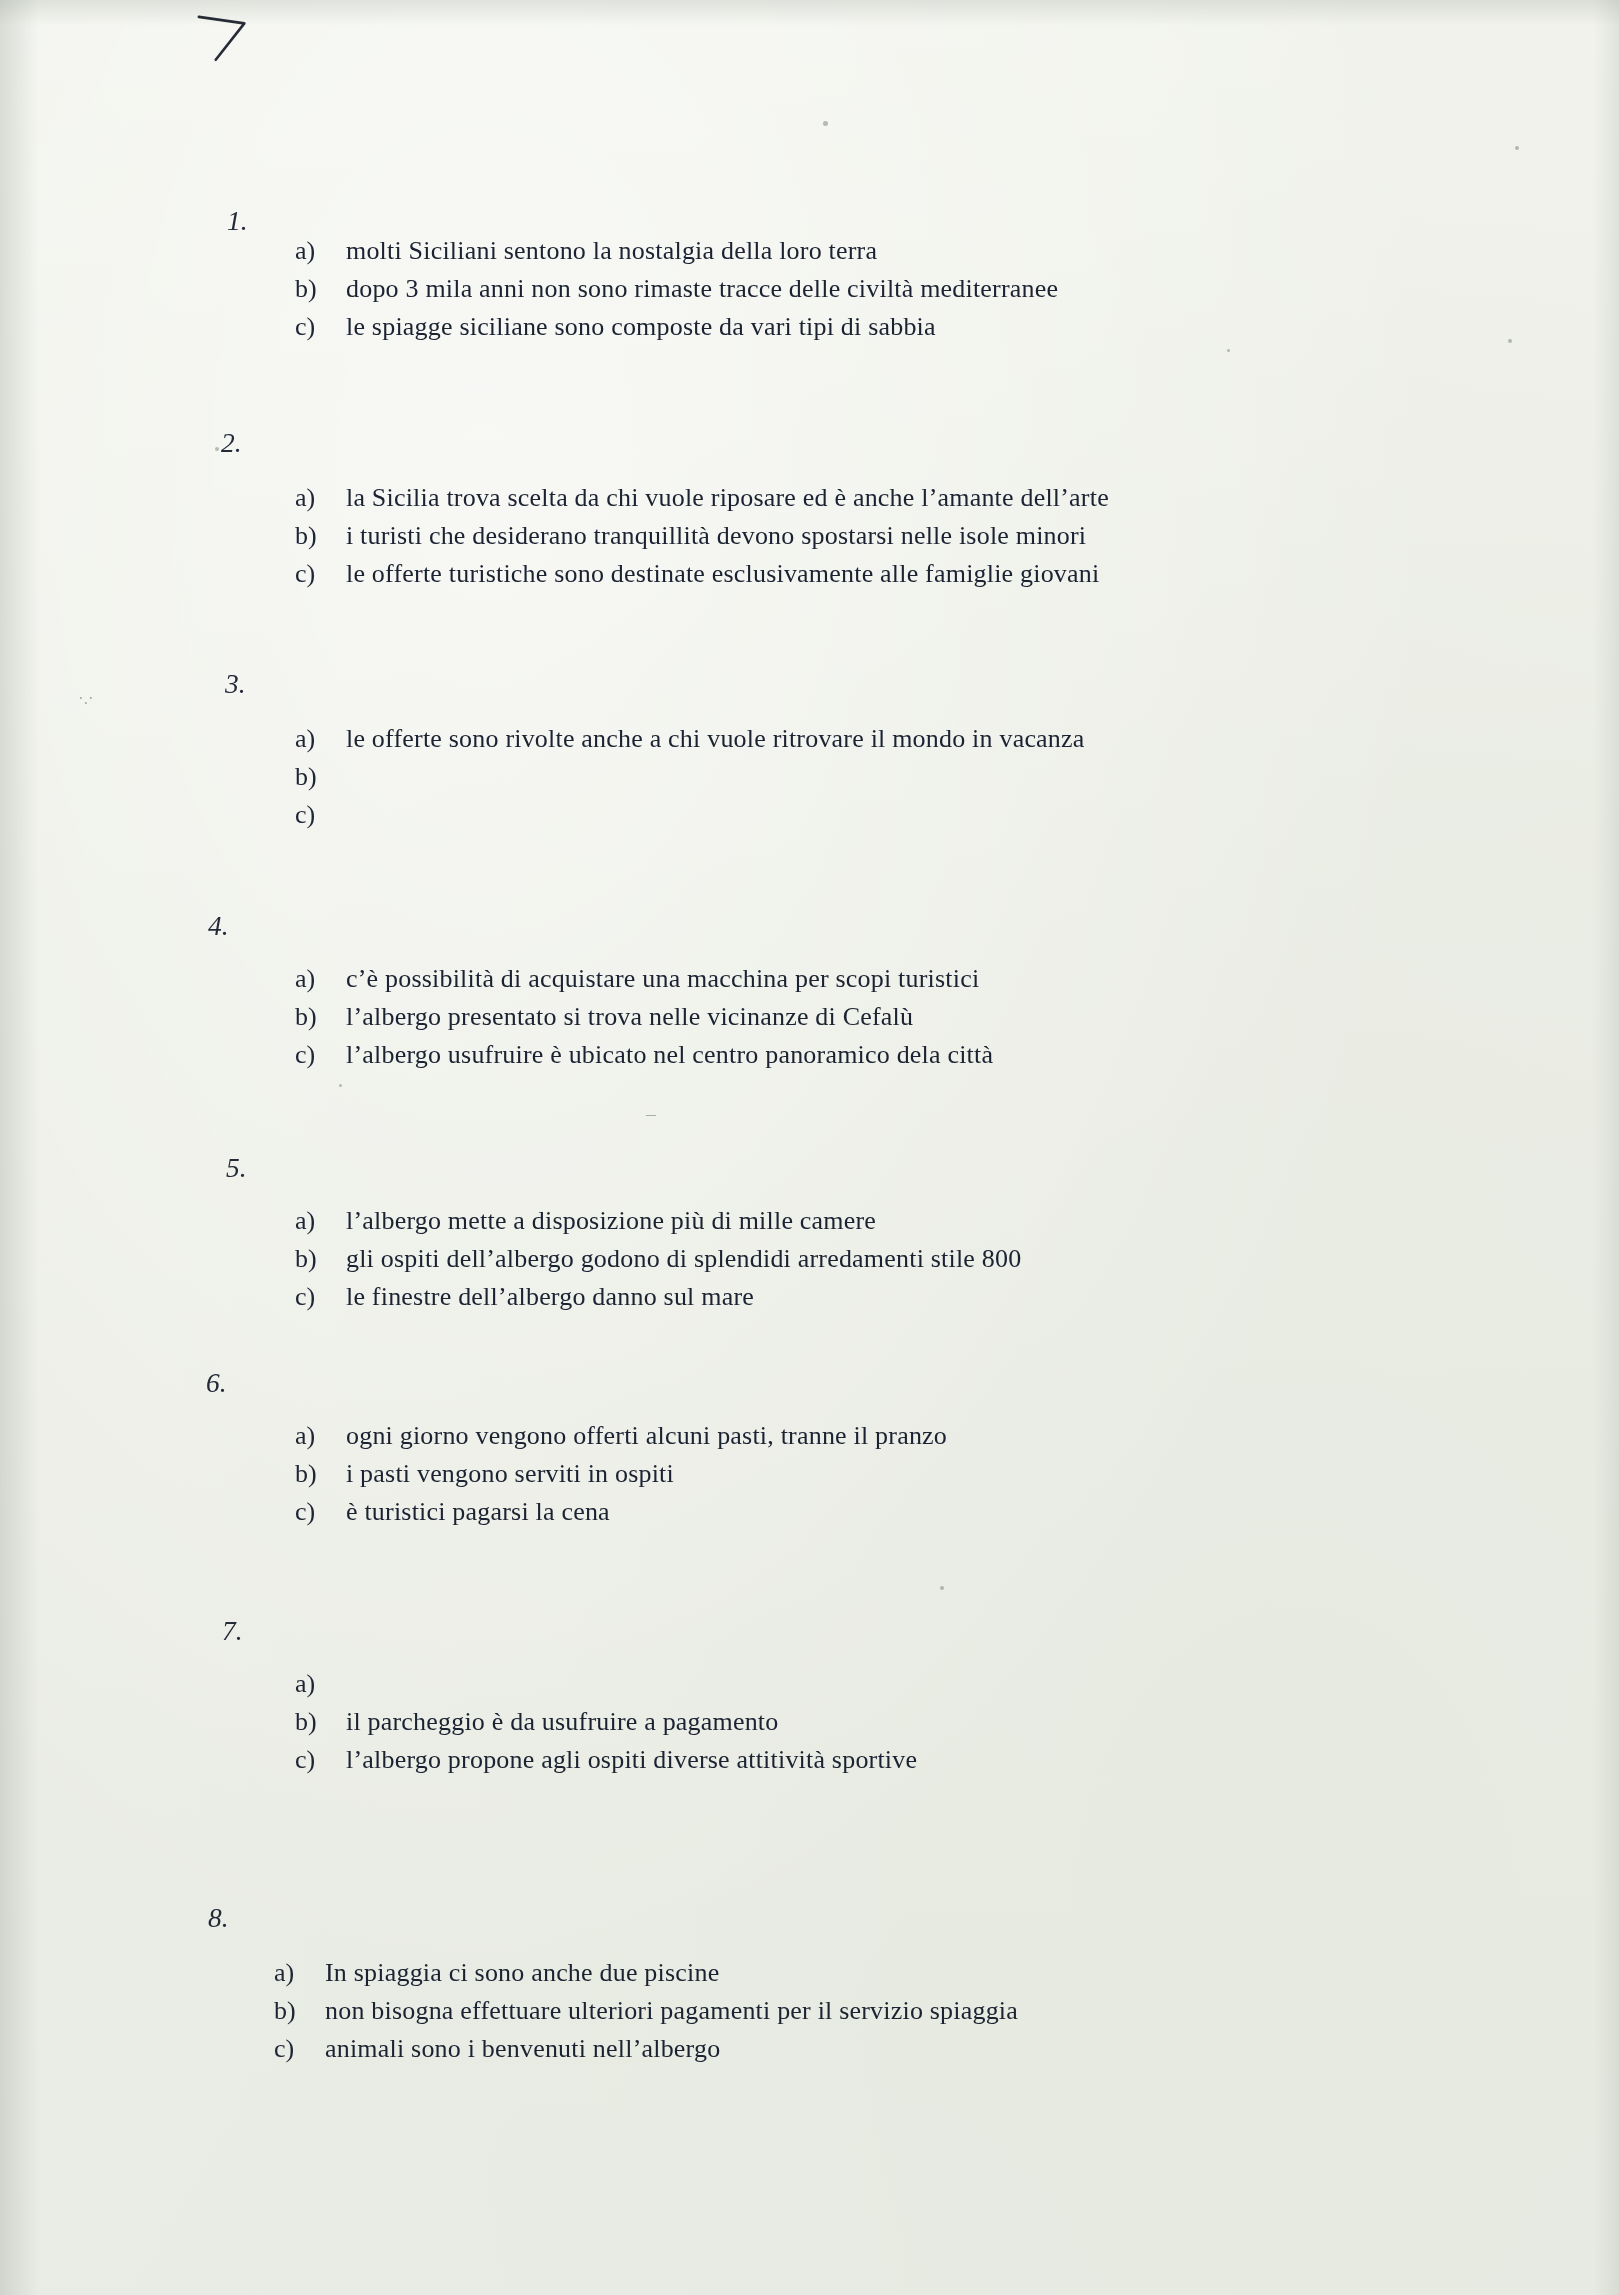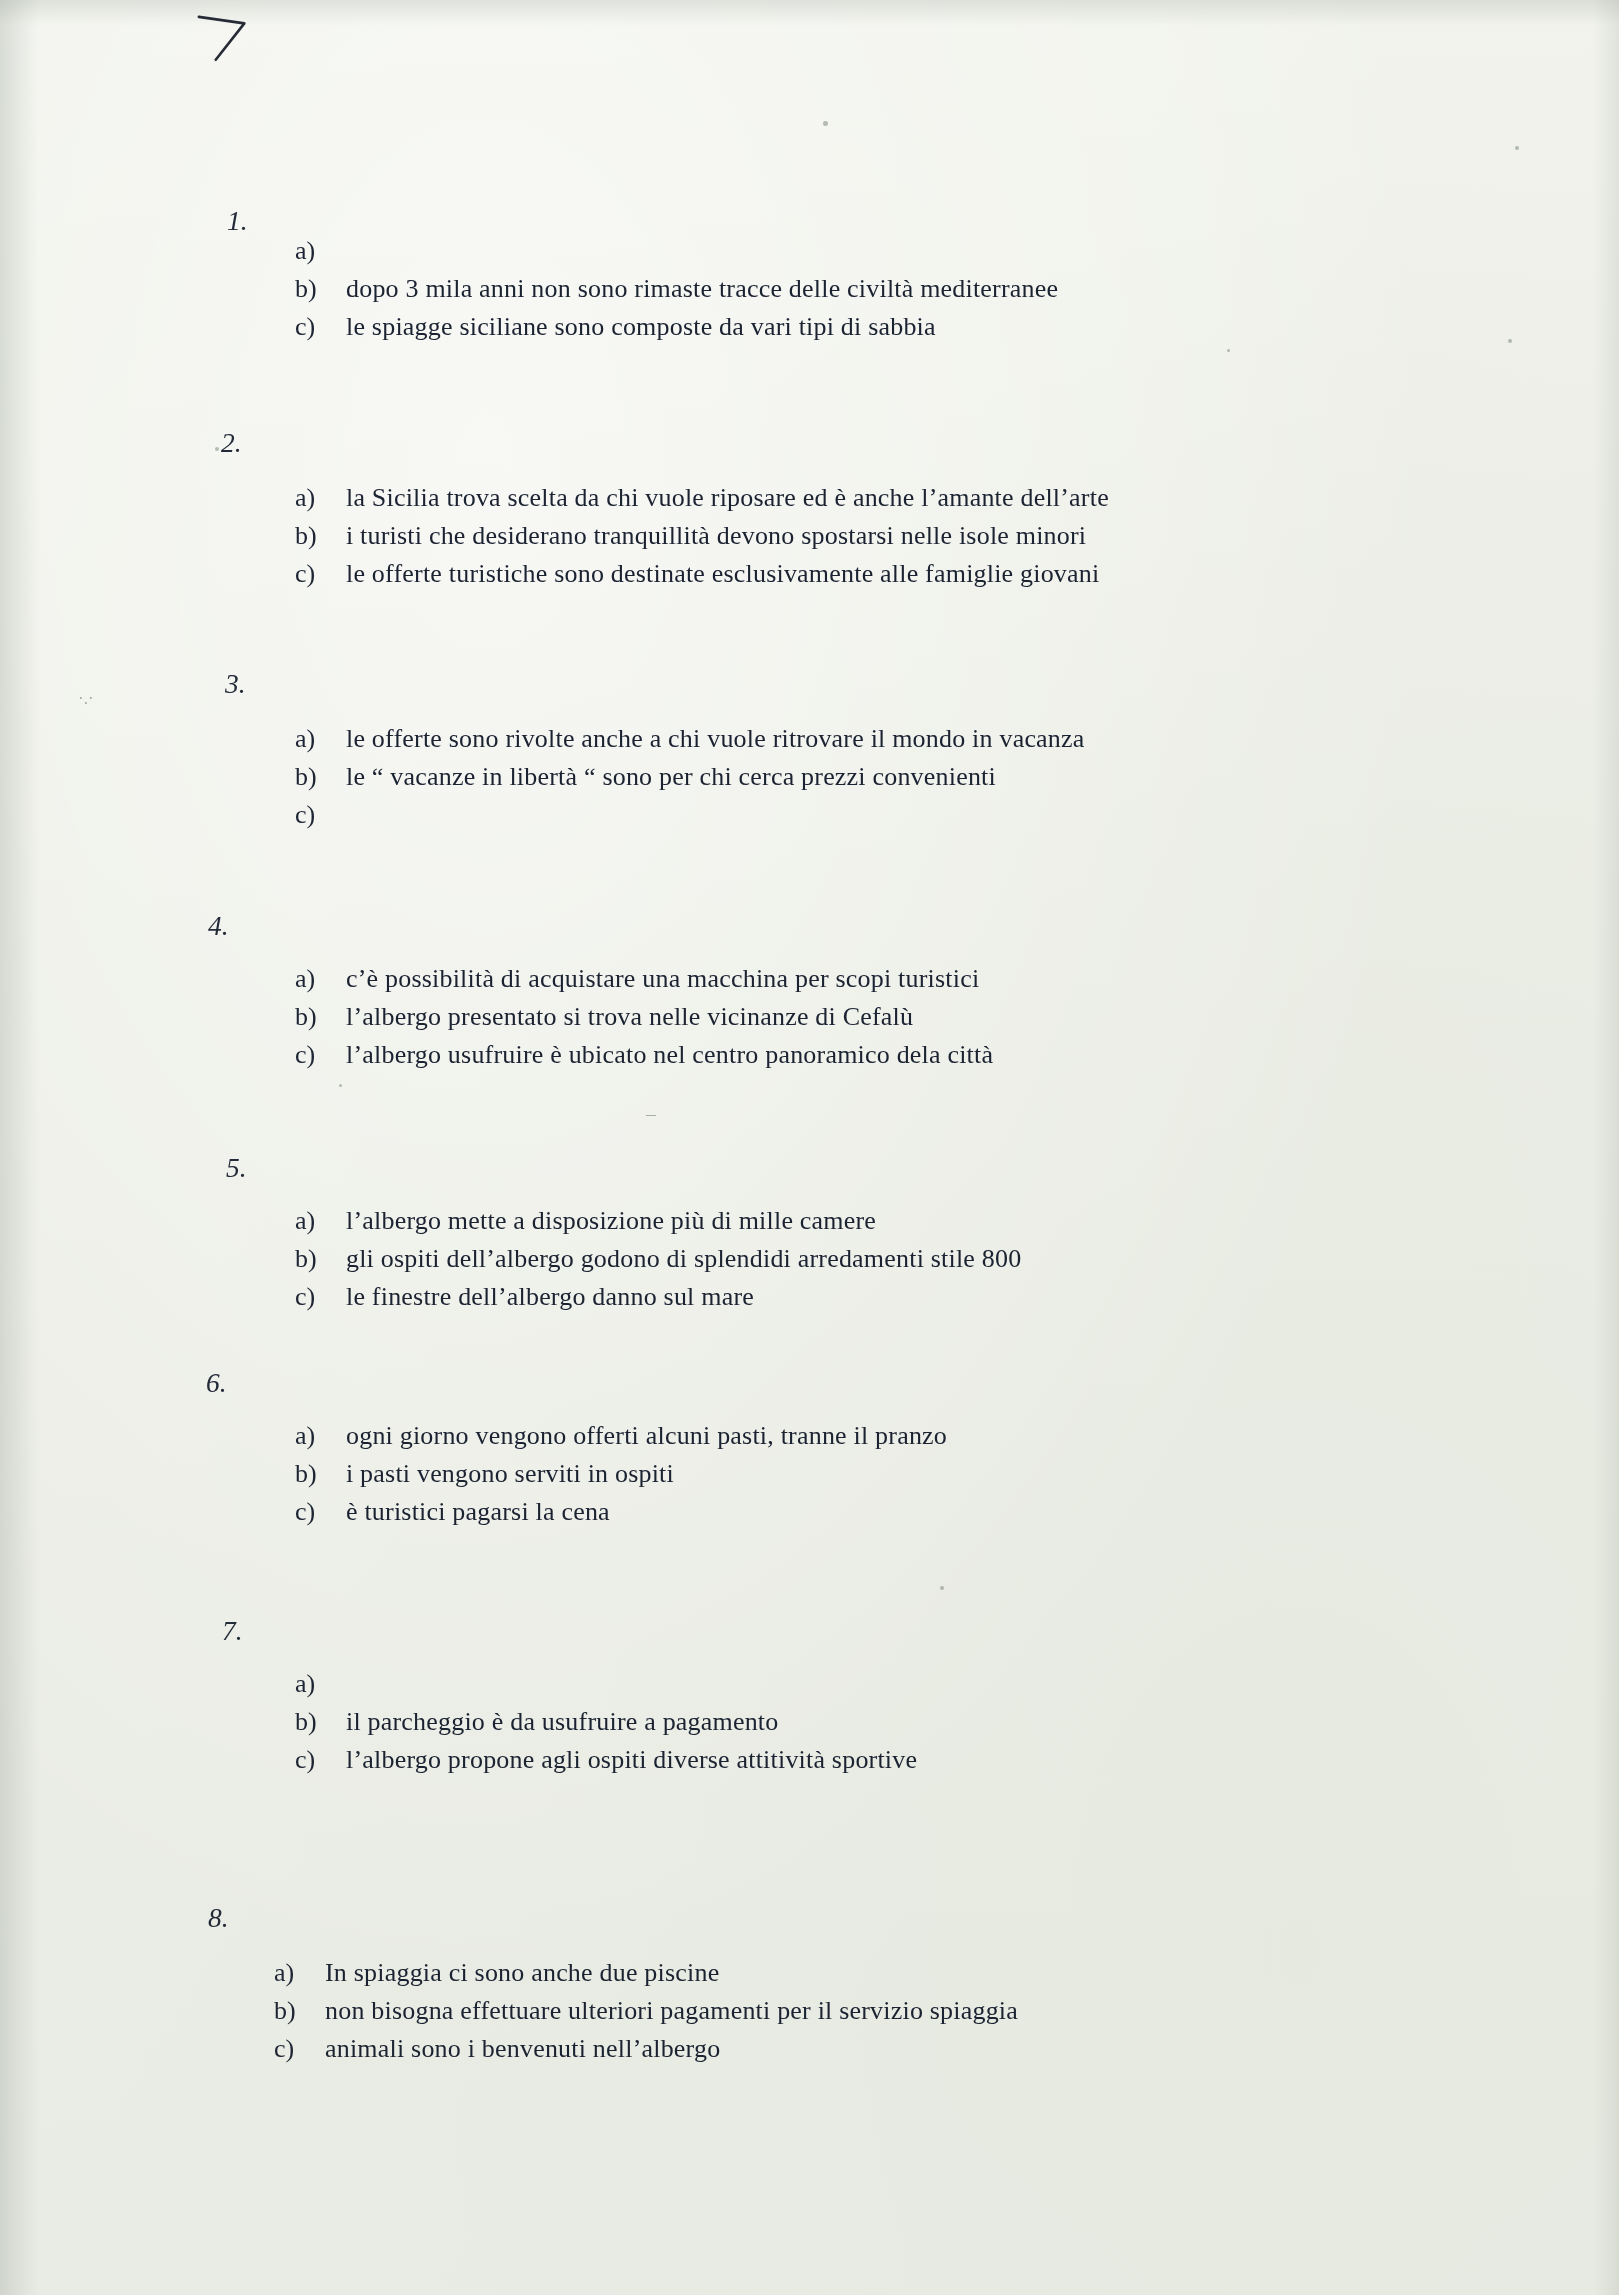--- a/index.html
+++ b/index.html
@@ -127,20 +127,21 @@
   <div class="stray-dot" style="left:940px; top:1586px; width:3.9px; height:3.9px;"></div>
   <div class="stray-dot" style="left:339px; top:1084px; width:3.3px; height:3.3px;"></div>
   <div class="stray-mark" style="left:78px; top:689px;">·.·</div>
   <div class="stray-mark" style="left:646px; top:1103px; font-size:19.6px;">–</div>
 
   <div class="qblock" style="top:196px;">
     <div class="qnum" style="left:227px; top:10.4px;">1.</div>
     <div class="options" style="left:295px; top:40px;">
       <div class="opt">
         <span class="opt-label">a)</span>
+        <span class="opt-text">molti Siciliani  sentono  la nostalgia  della loro terra</span>
       </div>
       <div class="opt">
         <span class="opt-label">b)</span>
         <span class="opt-text">dopo  3 mila  anni  non sono rimaste  tracce  delle  civiltà  mediterranee</span>
       </div>
       <div class="opt">
         <span class="opt-label">c)</span>
         <span class="opt-text">le spiagge  siciliane  sono  composte  da vari  tipi  di sabbia</span>
       </div>
     </div>
@@ -166,21 +167,20 @@
 
   <div class="qblock" style="top:659px;">
     <div class="qnum" style="left:225px; top:10.4px;">3.</div>
     <div class="options" style="left:295px; top:65px;">
       <div class="opt">
         <span class="opt-label">a)</span>
         <span class="opt-text">le offerte  sono rivolte  anche   a   chi  vuole  ritrovare  il  mondo  in vacanza</span>
       </div>
       <div class="opt">
         <span class="opt-label">b)</span>
-        <span class="opt-text">le “ vacanze  in  libertà “  sono  per  chi  cerca  prezzi  convenienti</span>
       </div>
       <div class="opt">
         <span class="opt-label">c)</span>
       </div>
     </div>
   </div>
 
   <div class="qblock" style="top:901px;">
     <div class="qnum" style="left:208px; top:10.4px;">4.</div>
     <div class="options" style="left:295px; top:63px;">

